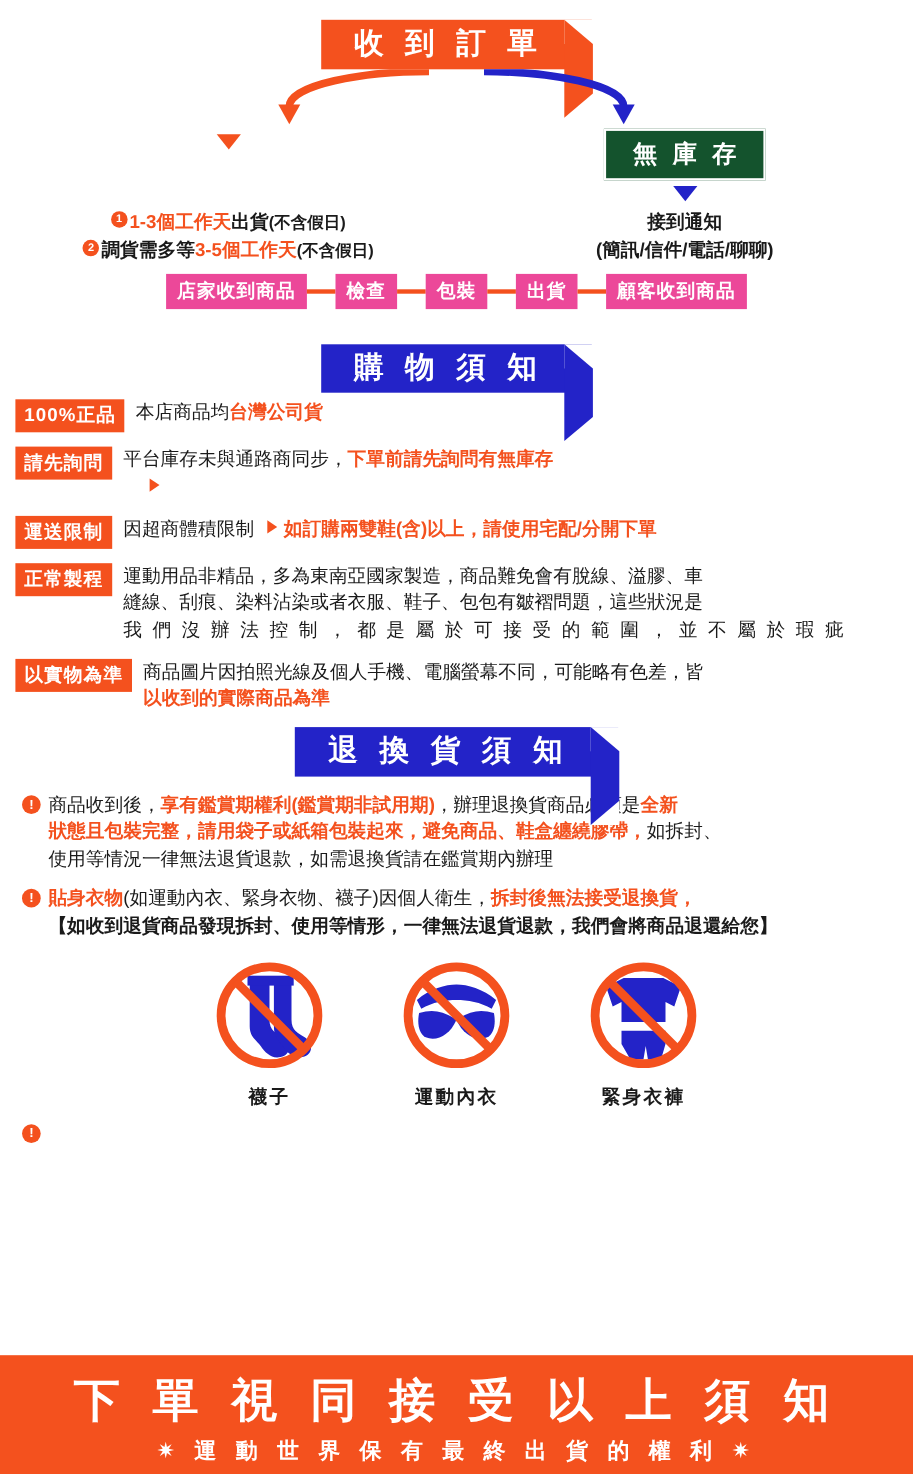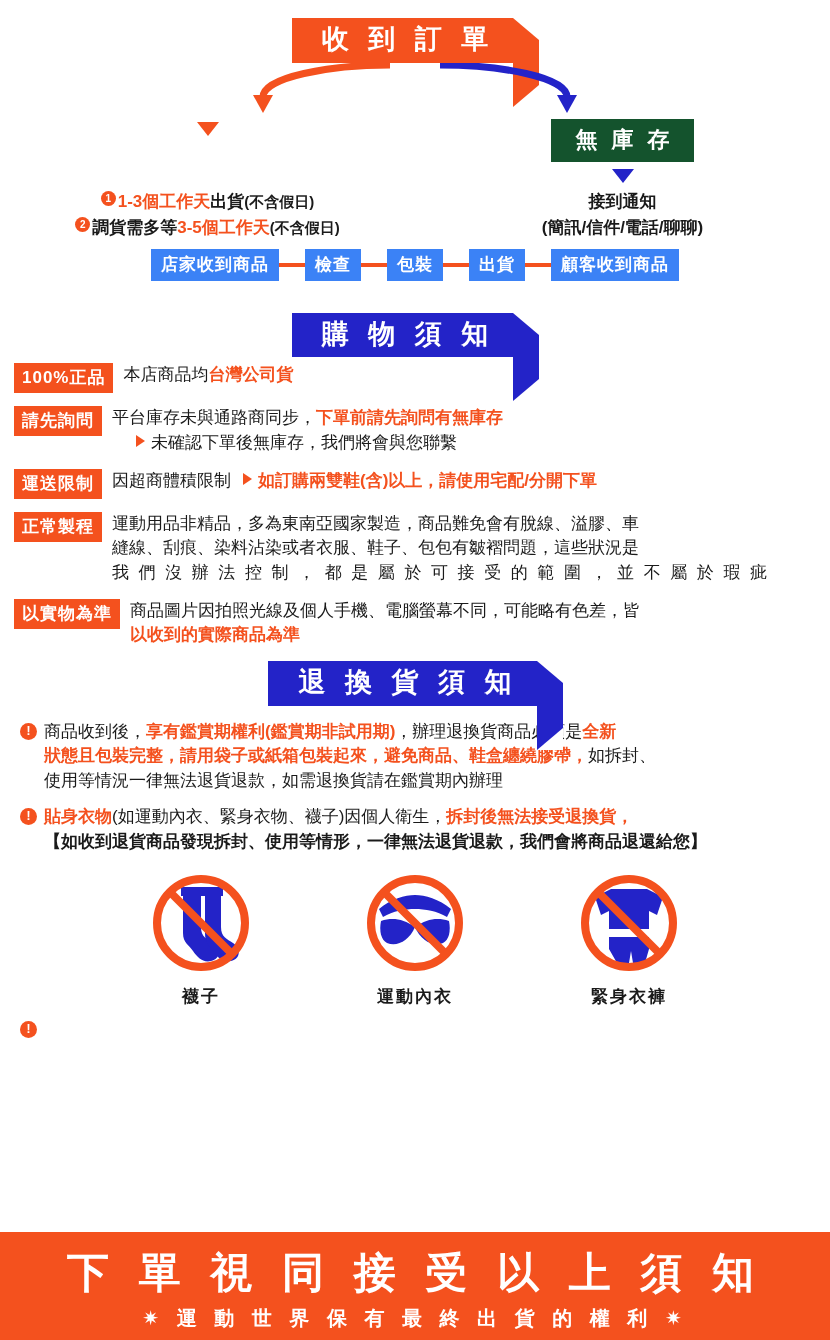--- a/index.html
+++ b/index.html
@@ -99,21 +99,21 @@
   }
 
   
   .chain {
     display: flex;
     align-items: center;
     justify-content: center;
     margin-top: 10px;
   }
   .chip {
-    background: #3b82f6;
+    background: #ec4899;
     color: #fff;
     font-size: 17px;
     font-weight: bold;
     letter-spacing: 1px;
     padding: 4px 10px 5px;
     white-space: nowrap;
   }
   .link-line {
     height: 4px;
     width: 26px;
@@ -177,21 +177,20 @@
     text-align: center;
     line-height: 17px;
     margin-right: 7px;
     margin-top: 3px;
   }
 
   
   .icons-row {
     display: flex;
     justify-content: center;
-    gap: 44px;
     margin-top: 14px;
   }
   .icon-block { text-align: center; width: 170px; }
   .icon-caption {
     font-size: 17px;
     font-weight: bold;
     color: #1a1a1a;
     margin-top: 4px;
     letter-spacing: 2px;
   }
@@ -288,21 +287,21 @@
       <span class="tag">100%正品</span>
       <span class="txt">
         <span class="reg">本店商品均</span><span class="orange">台灣公司貨</span>
       </span>
     </div>
 
     <div class="item">
       <span class="tag">請先詢問</span>
       <span class="txt">
         <span class="reg">平台庫存未與通路商同步，</span><span class="orange">下單前請先詢問有無庫存</span>
-        <span class="sub-line" style="margin-left:22px;"><span class="tri-small"></span><span class="reg">未確認下單後無庫存，我們將會與您聯繫</span></span>
+        <span class="sub-line" style="margin-left:22px;"><span class="tri-small"></span></span>
       </span>
     </div>
 
     <div class="item">
       <span class="tag">運送限制</span>
       <span class="txt">
         <span class="reg">因超商體積限制</span><span class="tri-small" style="margin-left:12px;"></span><span class="orange">如訂購兩雙鞋(含)以上，請使用宅配/分開下單</span>
       </span>
     </div>
 

